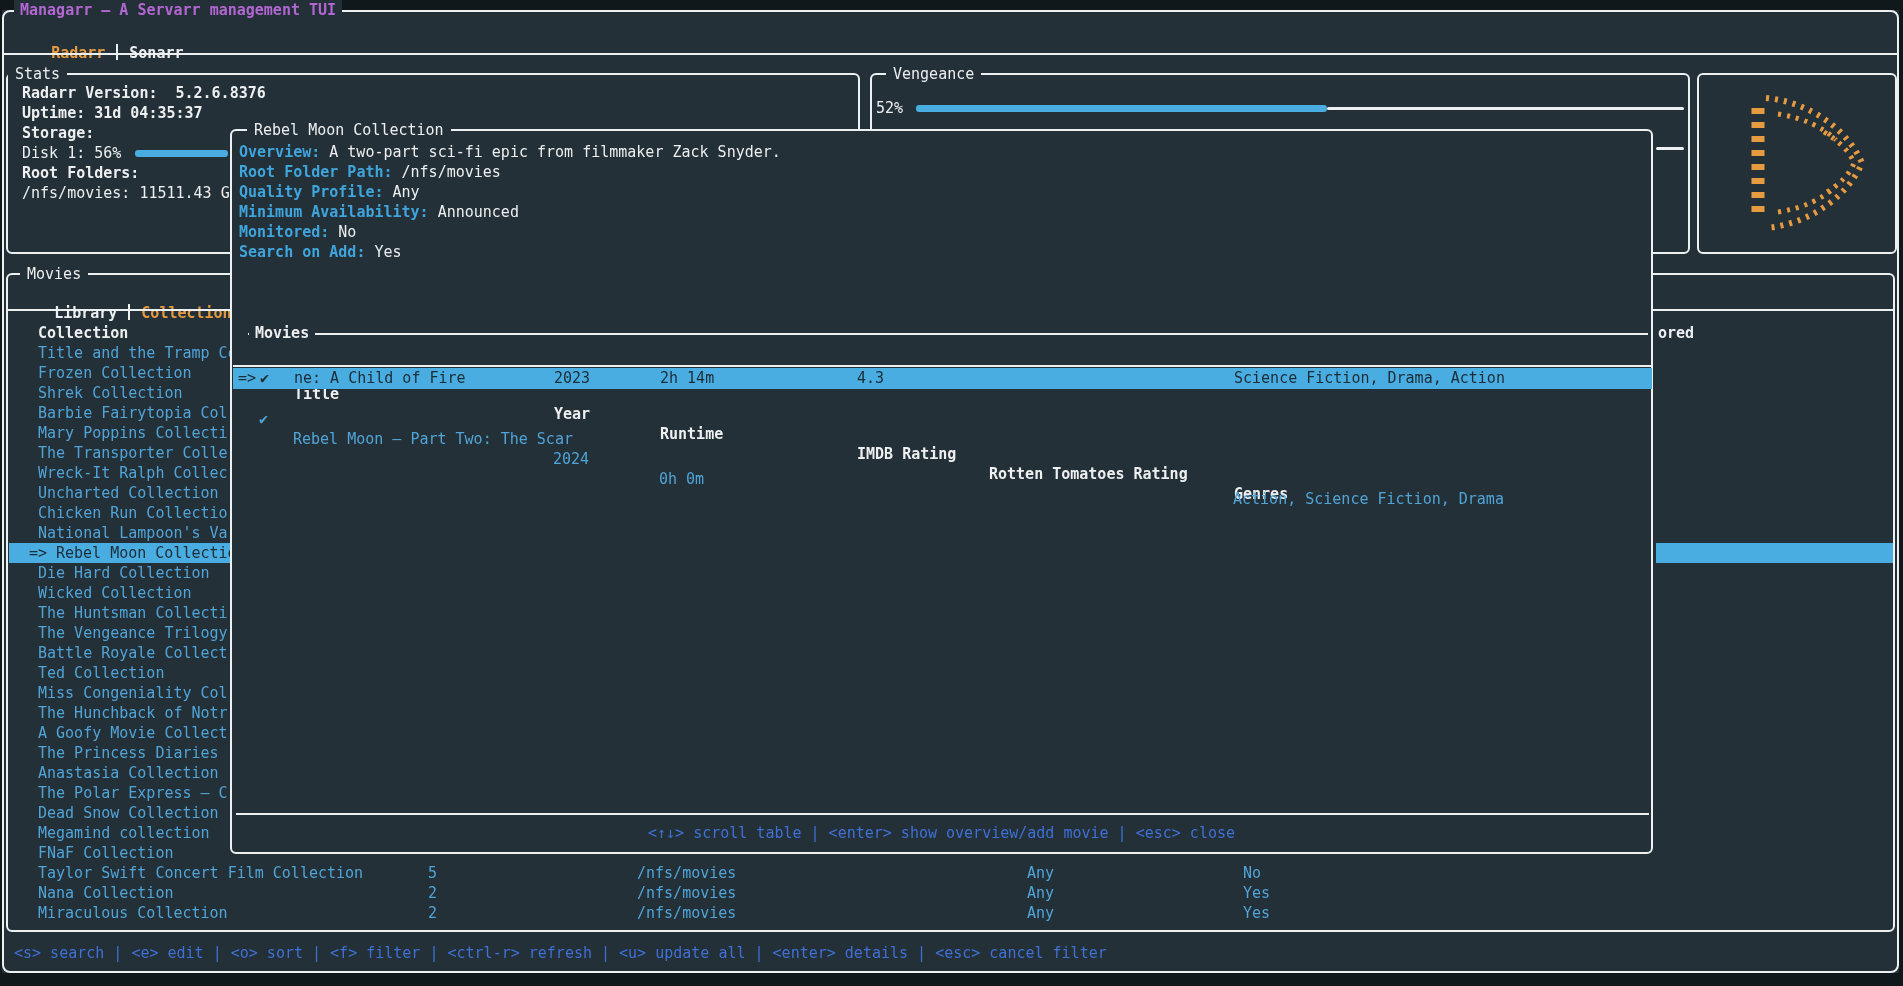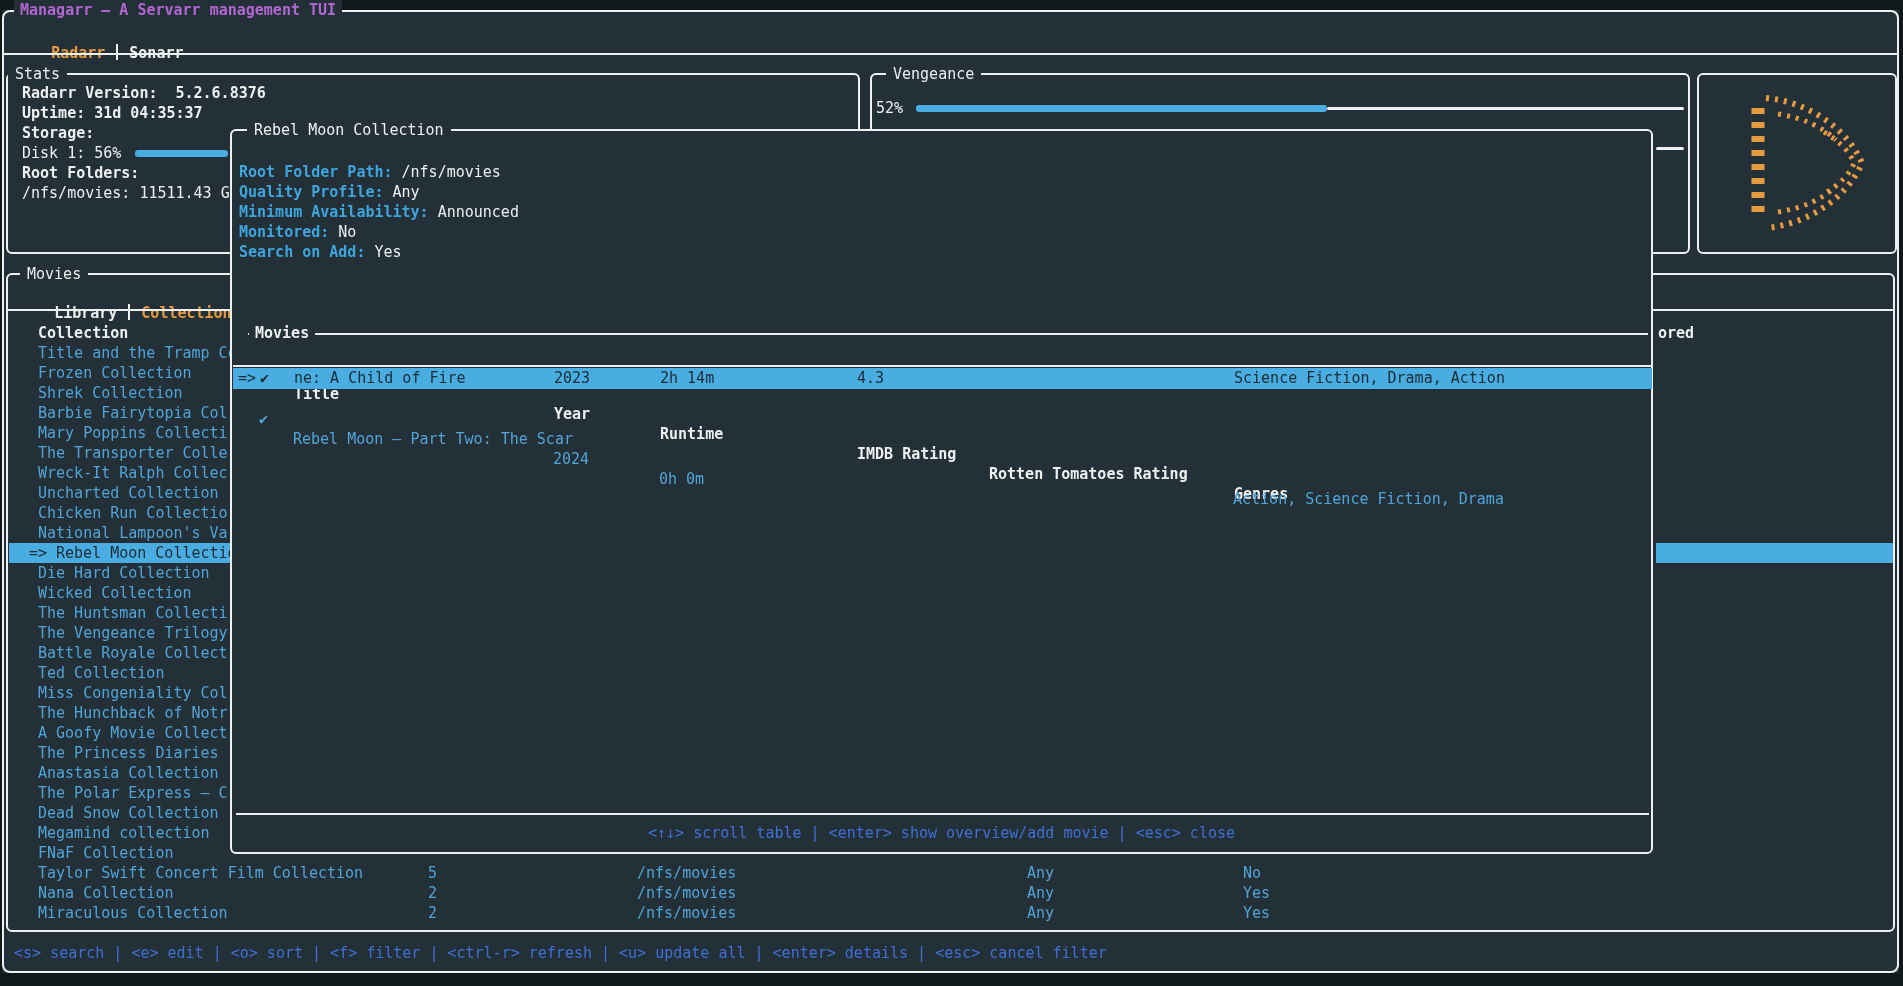--- a/index.html
+++ b/index.html
@@ -139,20 +139,21 @@
     <span class="cell b" style="left:637px;top:903px">/nfs/movies</span>
     <span class="cell b" style="left:1027px;top:903px">Any</span>
     <span class="cell b" style="left:1243px;top:903px">Yes</span>
   </div>
 
   <div class="row key" style="left:14px;top:943px">&lt;s&gt; search | &lt;e&gt; edit | &lt;o&gt; sort | &lt;f&gt; filter | &lt;ctrl-r&gt; refresh | &lt;u&gt; update all | &lt;enter&gt; details | &lt;esc&gt; cancel filter</div>
 
   <div class="modal">
     <span class="ptitle" style="left:15px">Rebel Moon Collection</span>
 
+    <div class="row" style="left:7px;top:11px"><span class="lb">Overview:</span><span style="margin-left:9px">A two-part sci-fi epic from filmmaker Zack Snyder.</span></div>
     <div class="row" style="left:7px;top:31px"><span class="lb">Root Folder Path:</span><span style="margin-left:9px">/nfs/movies</span></div>
     <div class="row" style="left:7px;top:51px"><span class="lb">Quality Profile:</span><span style="margin-left:9px">Any</span></div>
     <div class="row" style="left:7px;top:71px"><span class="lb">Minimum Availability:</span><span style="margin-left:9px">Announced</span></div>
     <div class="row" style="left:7px;top:91px"><span class="lb">Monitored:</span><span style="margin-left:9px">No</span></div>
     <div class="row" style="left:7px;top:111px"><span class="lb">Search on Add:</span><span style="margin-left:9px">Yes</span></div>
 
     <div class="hline" style="left:16px;top:202px;width:1400px"></div>
     <div class="row bold" style="left:17px;top:192px;background:var(--bg);padding:0 6px">Movies</div>
 
     <div class="row bold" style="left:0;top:213px;width:100%">

